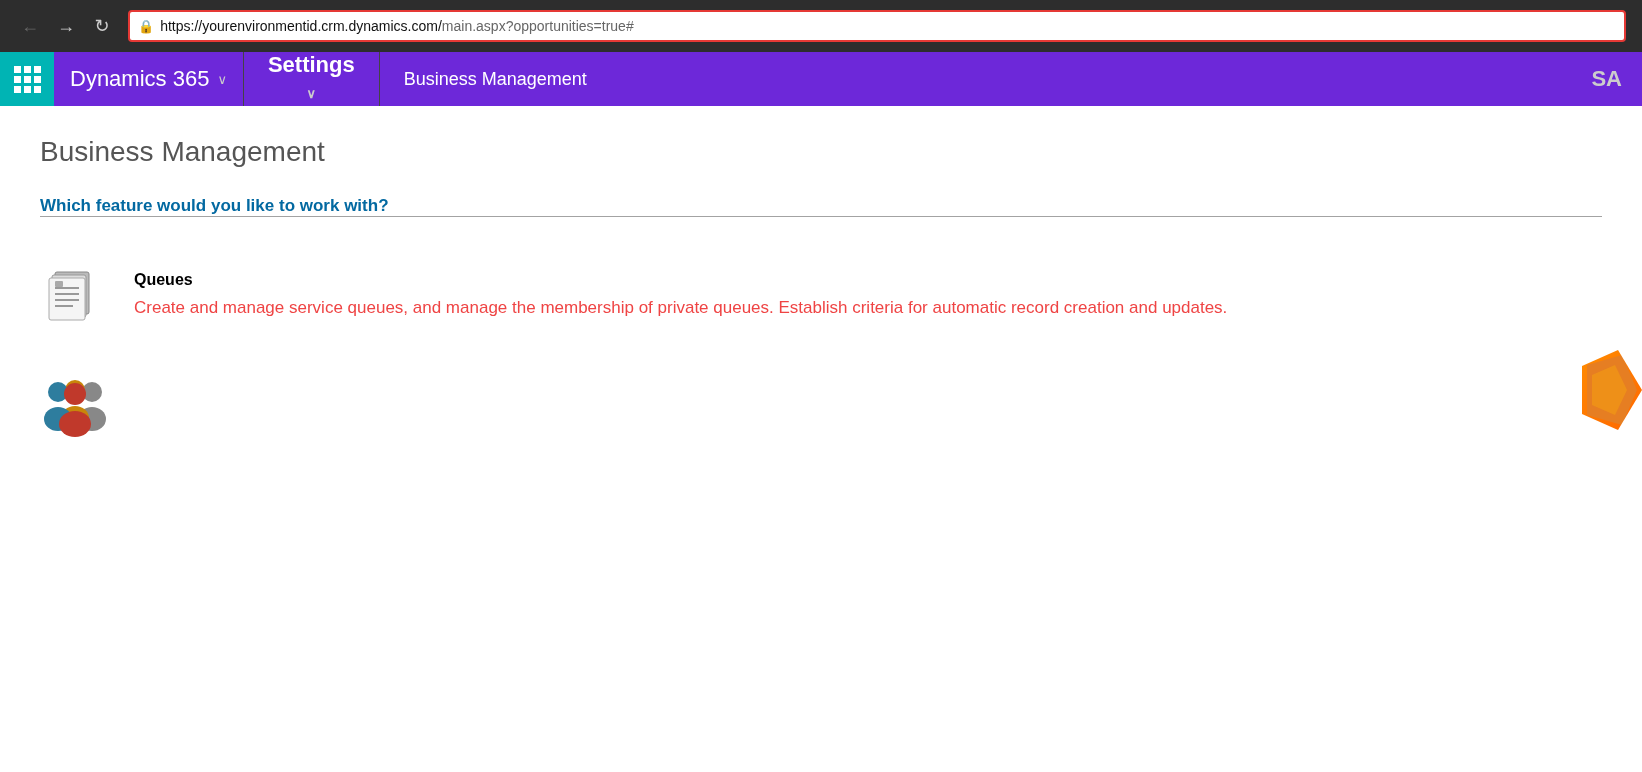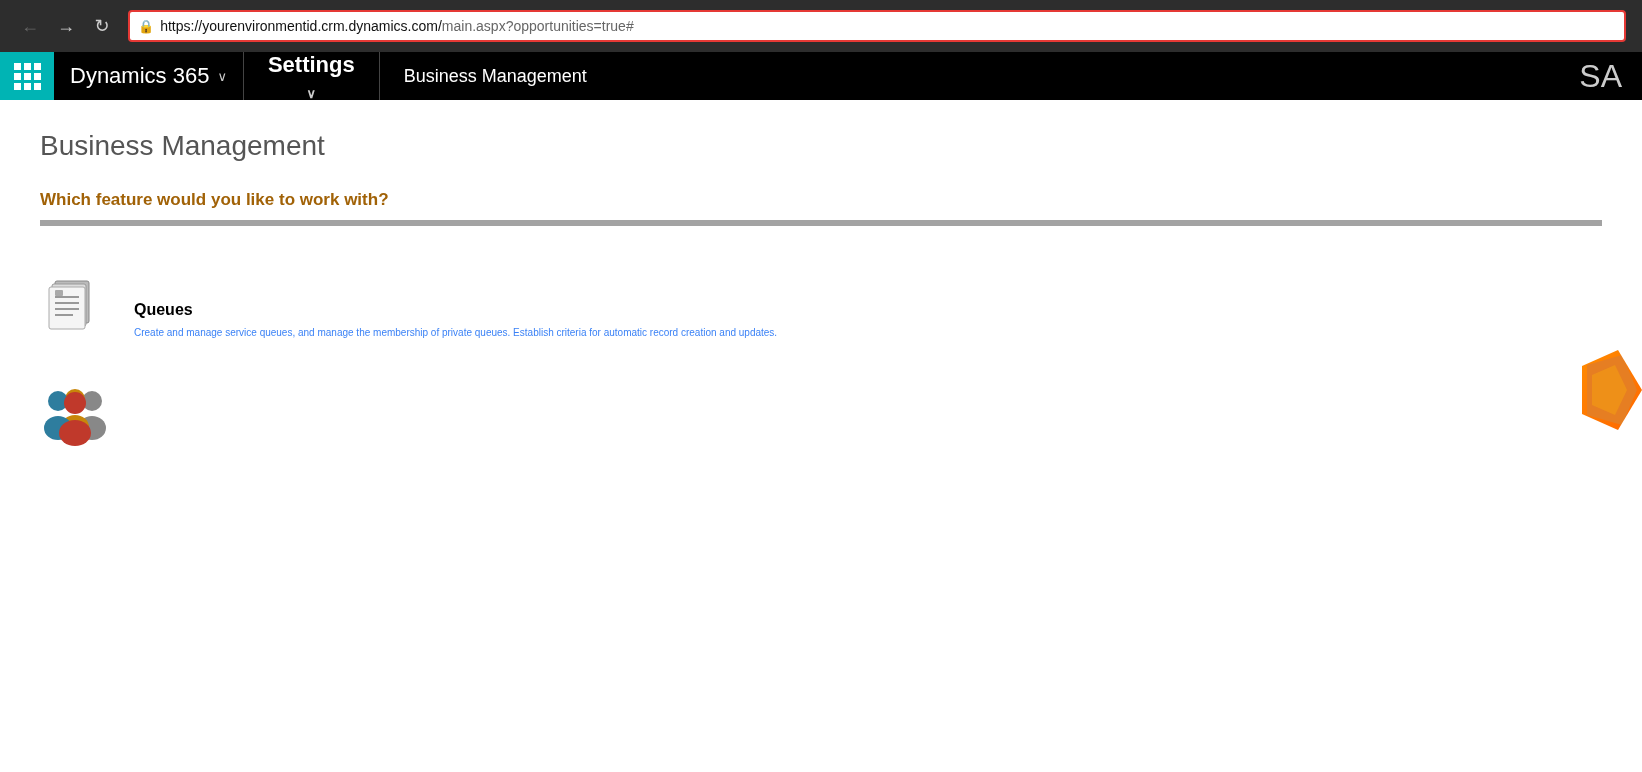--- a/index.html
+++ b/index.html
@@ -54,22 +54,22 @@
     }
     .address-text {
       font-size: 14px;
       color: #111;
       white-space: nowrap;
       overflow: hidden;
     }
 
     
     .app-header {
-      background: #000000;
-      height: 48px;
+      background: #6d28d9;
+      height: 54px;
       display: flex;
       align-items: stretch;
     }
     .header-waffle {
       background: #00b4b4;
       width: 54px;
       display: flex;
       align-items: center;
       justify-content: center;
       cursor: pointer;
@@ -124,73 +124,72 @@
       color: #fff;
       font-size: 18px;
       font-weight: 400;
     }
     .header-user {
       margin-left: auto;
       display: flex;
       align-items: center;
       padding: 0 20px;
       color: #ccc;
-      font-size: 32px;
-      font-weight: 400;
+      font-size: 22px;
+      font-weight: 700;
     }
 
     
     .page-content {
       padding: 30px 40px;
       background: #fff;
     }
     .page-title {
       font-size: 28px;
       font-weight: 300;
       color: #555;
       margin-bottom: 28px;
     }
     .feature-question {
       font-size: 17px;
       font-weight: 700;
-      color: #a16207;
-      padding-bottom: 10px;
-      border-bottom: 6px solid #a3a3a3;
+      color: #0369a1;
+      border-bottom: 1px solid #a3a3a3;
       margin-bottom: 24px;
     }
 
     
     .feature-list {
       display: flex;
       flex-direction: column;
       gap: 0;
     }
     .feature-item {
       display: flex;
-      align-items: flex-end;
+      align-items: center;
       padding: 20px 0;
       gap: 24px;
     }
     .feature-icon {
       width: 70px;
       height: 70px;
       flex-shrink: 0;
       display: flex;
       align-items: center;
       justify-content: center;
     }
     .feature-text h3 {
       font-size: 16px;
       font-weight: 700;
       color: #000;
       margin-bottom: 6px;
     }
     .feature-text p {
-      font-size: 10px;
-      color: #3b82f6;
+      font-size: 17px;
+      color: #ef4444;
       line-height: 1.5;
       max-width: 1100px;
     }
 
     
     .queues-icon {
       position: relative;
     }
 
     

